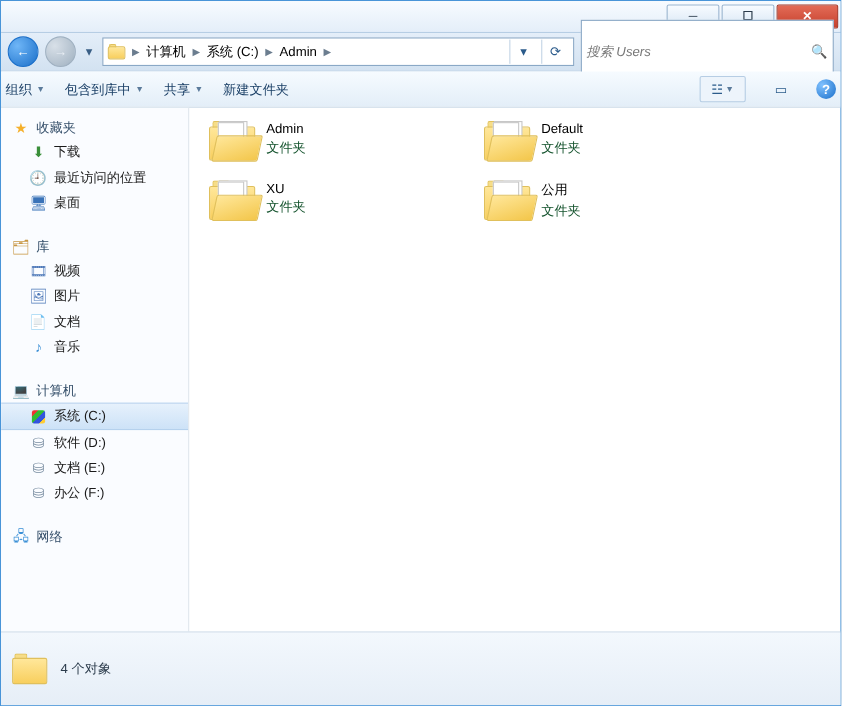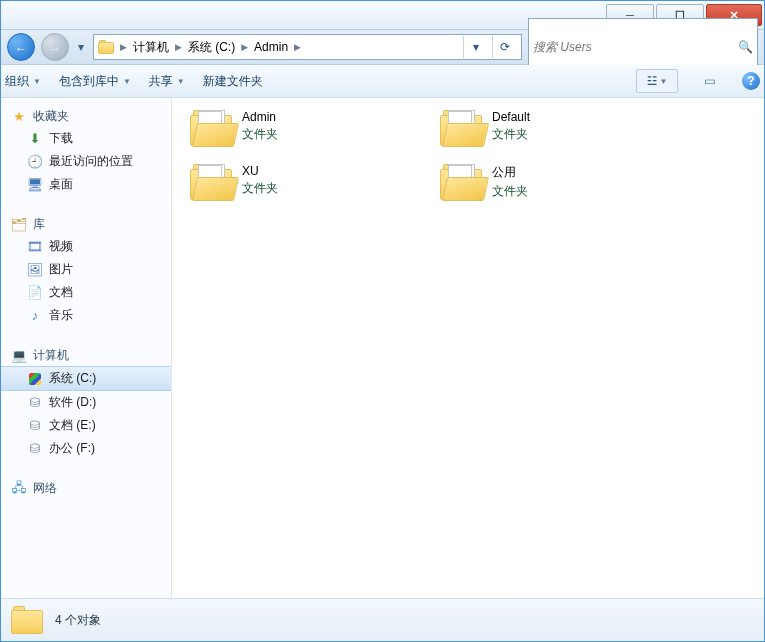--- a/index.html
+++ b/index.html
@@ -56,21 +56,21 @@
   .fitem{width:210px;display:flex;align-items:flex-start;gap:10px}
   .foldericon{position:relative;width:42px;height:36px}
   .ftab{position:absolute;top:0;left:3px;width:14px;height:6px;background:#f6dd88;border-radius:2px 2px 0 0;border:1px solid #e0c05c;border-bottom:none}
   .fbody{position:absolute;top:5px;left:0;right:0;bottom:0;background:linear-gradient(#ffe79a,#f8cf5e);border:1px solid #e0c05c;border-radius:2px}
   .fpapers{position:absolute;top:1px;left:8px;width:22px;height:30px;background:#fff;border:1px solid #c7c7c7;box-shadow:2px 0 0 #fff,2px 0 0 1px #c7c7c7}
   .ffront{position:absolute;left:2px;right:-2px;bottom:-1px;height:22px;background:linear-gradient(160deg,#ffe79a,#f3c64a);border:1px solid #e0c05c;border-radius:2px;transform:skewX(-12deg);transform-origin:bottom left}
   .fmeta{display:flex;flex-direction:column;gap:2px}
   .fname{color:#000}
   .ftype{color:#14532d}
   
-  .status{height:42px;border-top:1px solid #cfdce9;background:linear-gradient(#f3f8fd,#e6eef7);display:flex;align-items:center;padding:0 10px;gap:12px;color:#2b3b4b}
+  .status{height:42px;border-top:1px solid #cfdce9;background:linear-gradient(#f3f8fd,#e6eef7);display:flex;align-items:center;padding:12px 10px;gap:12px;color:#2b3b4b}
   .status .foldericon{width:32px;height:28px}
   .status .ftab{left:2px;width:10px;height:5px}
   .status .fbody{top:4px}
 </style>
 </head>
 <body>
 
 <div class="window">
 
   <div class="titlebar">

